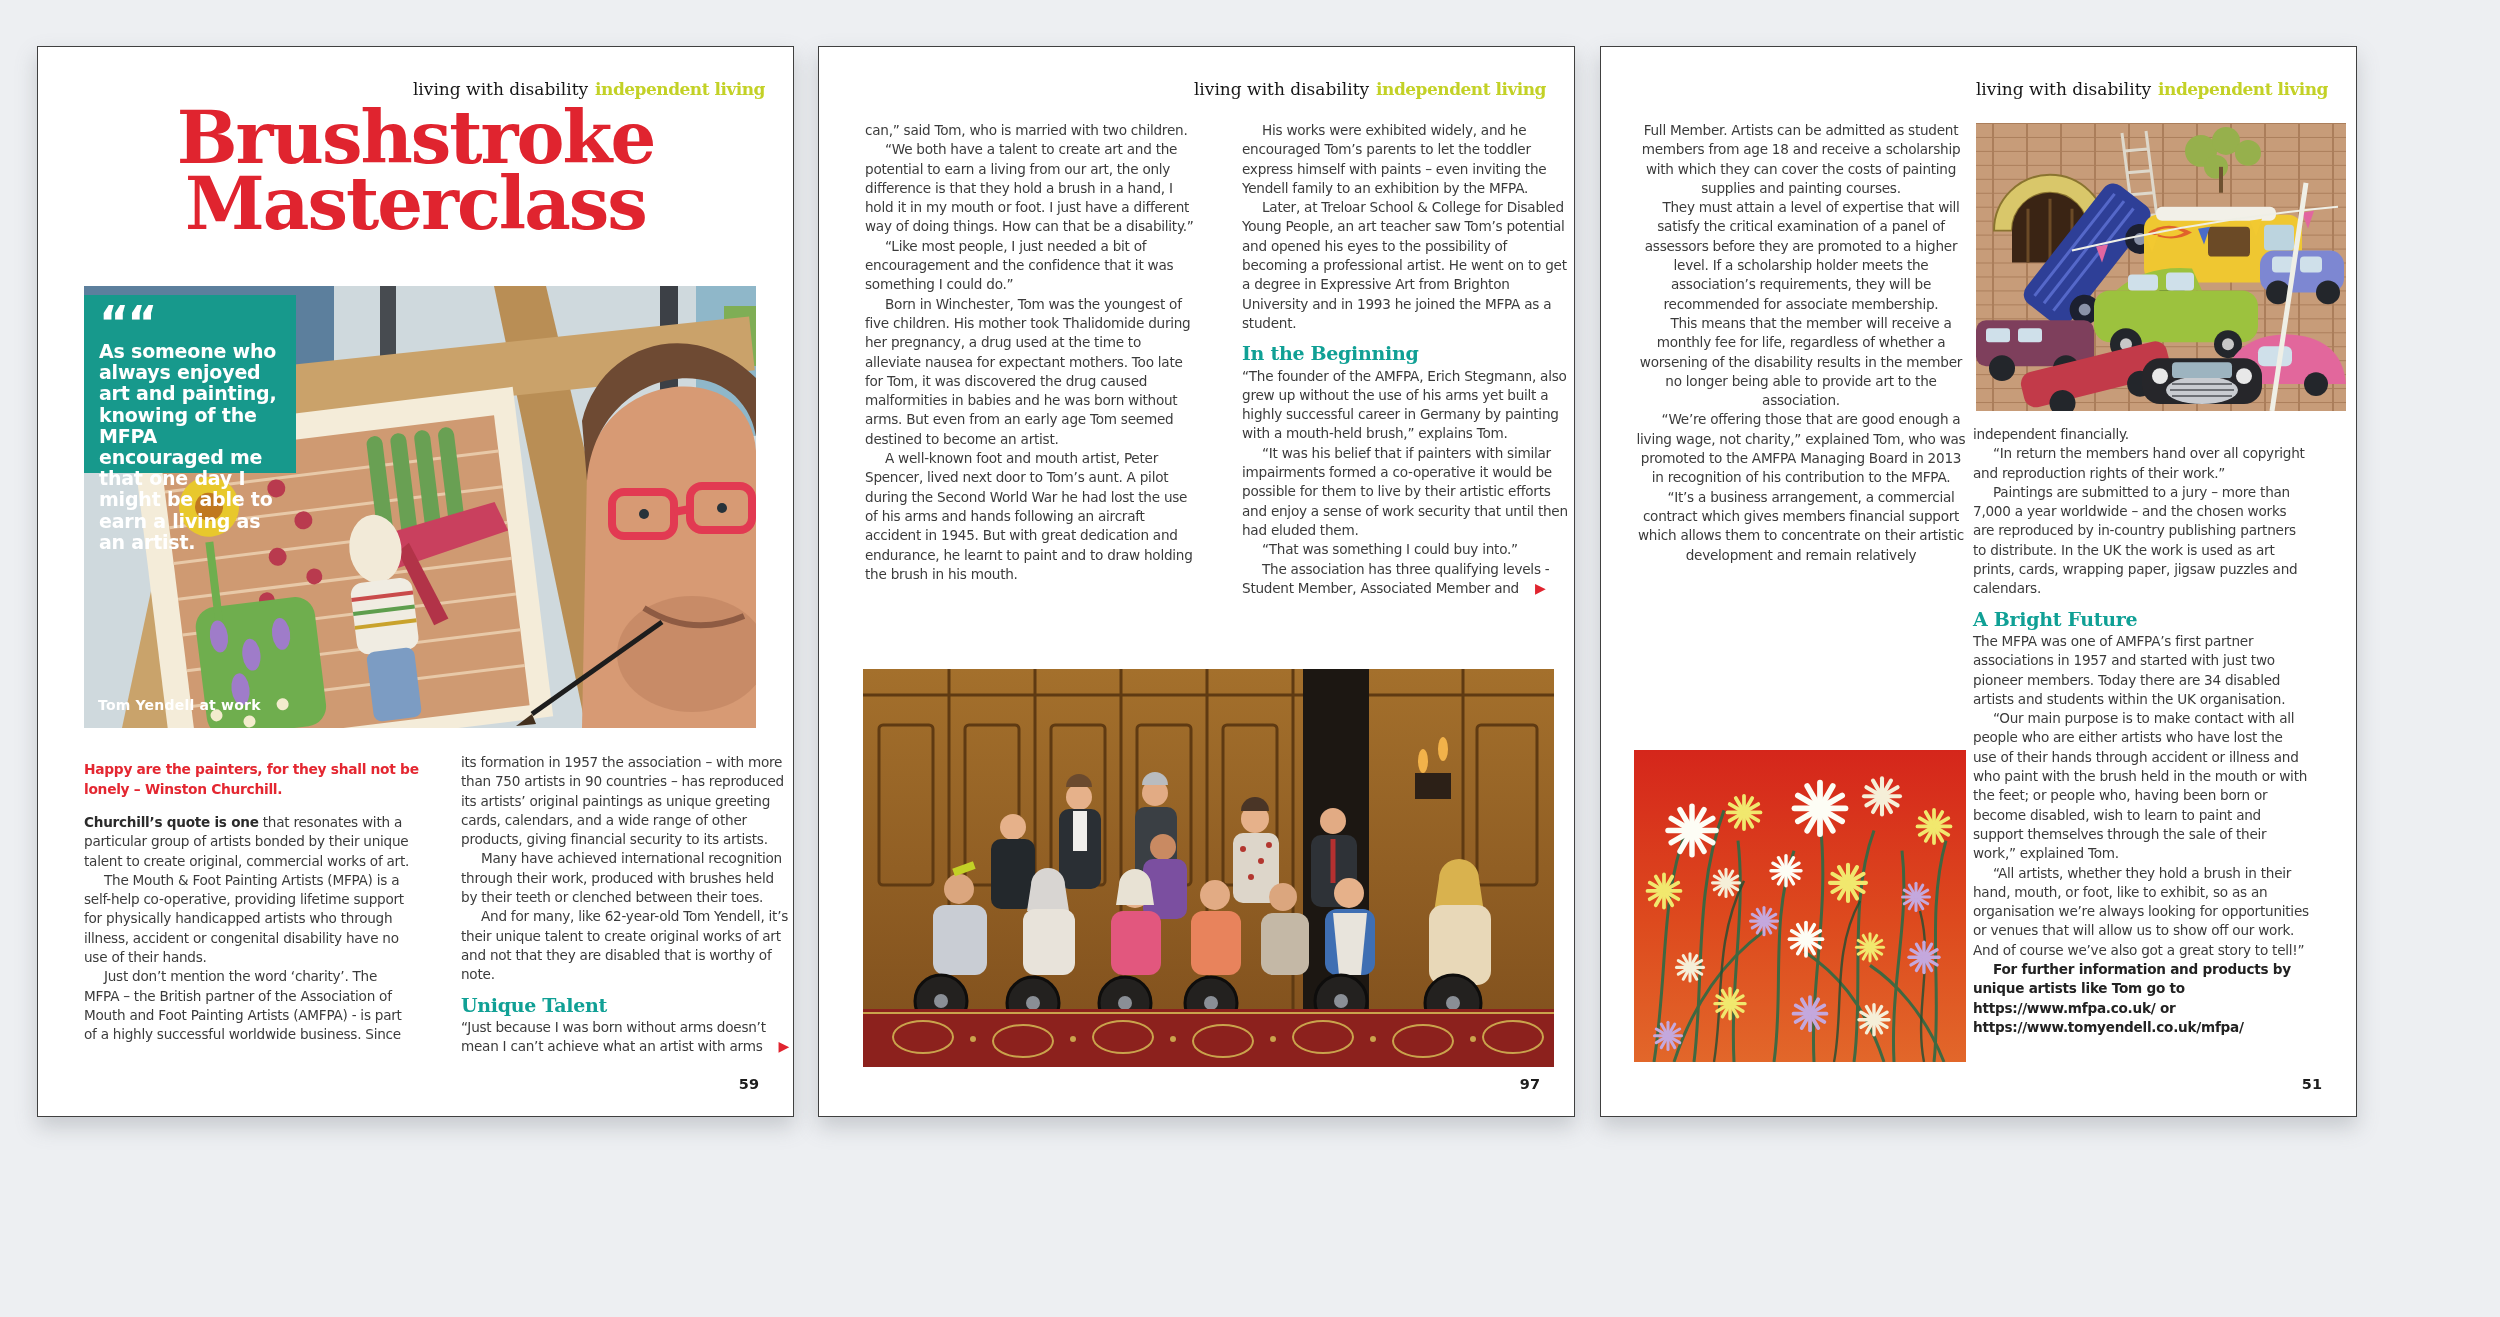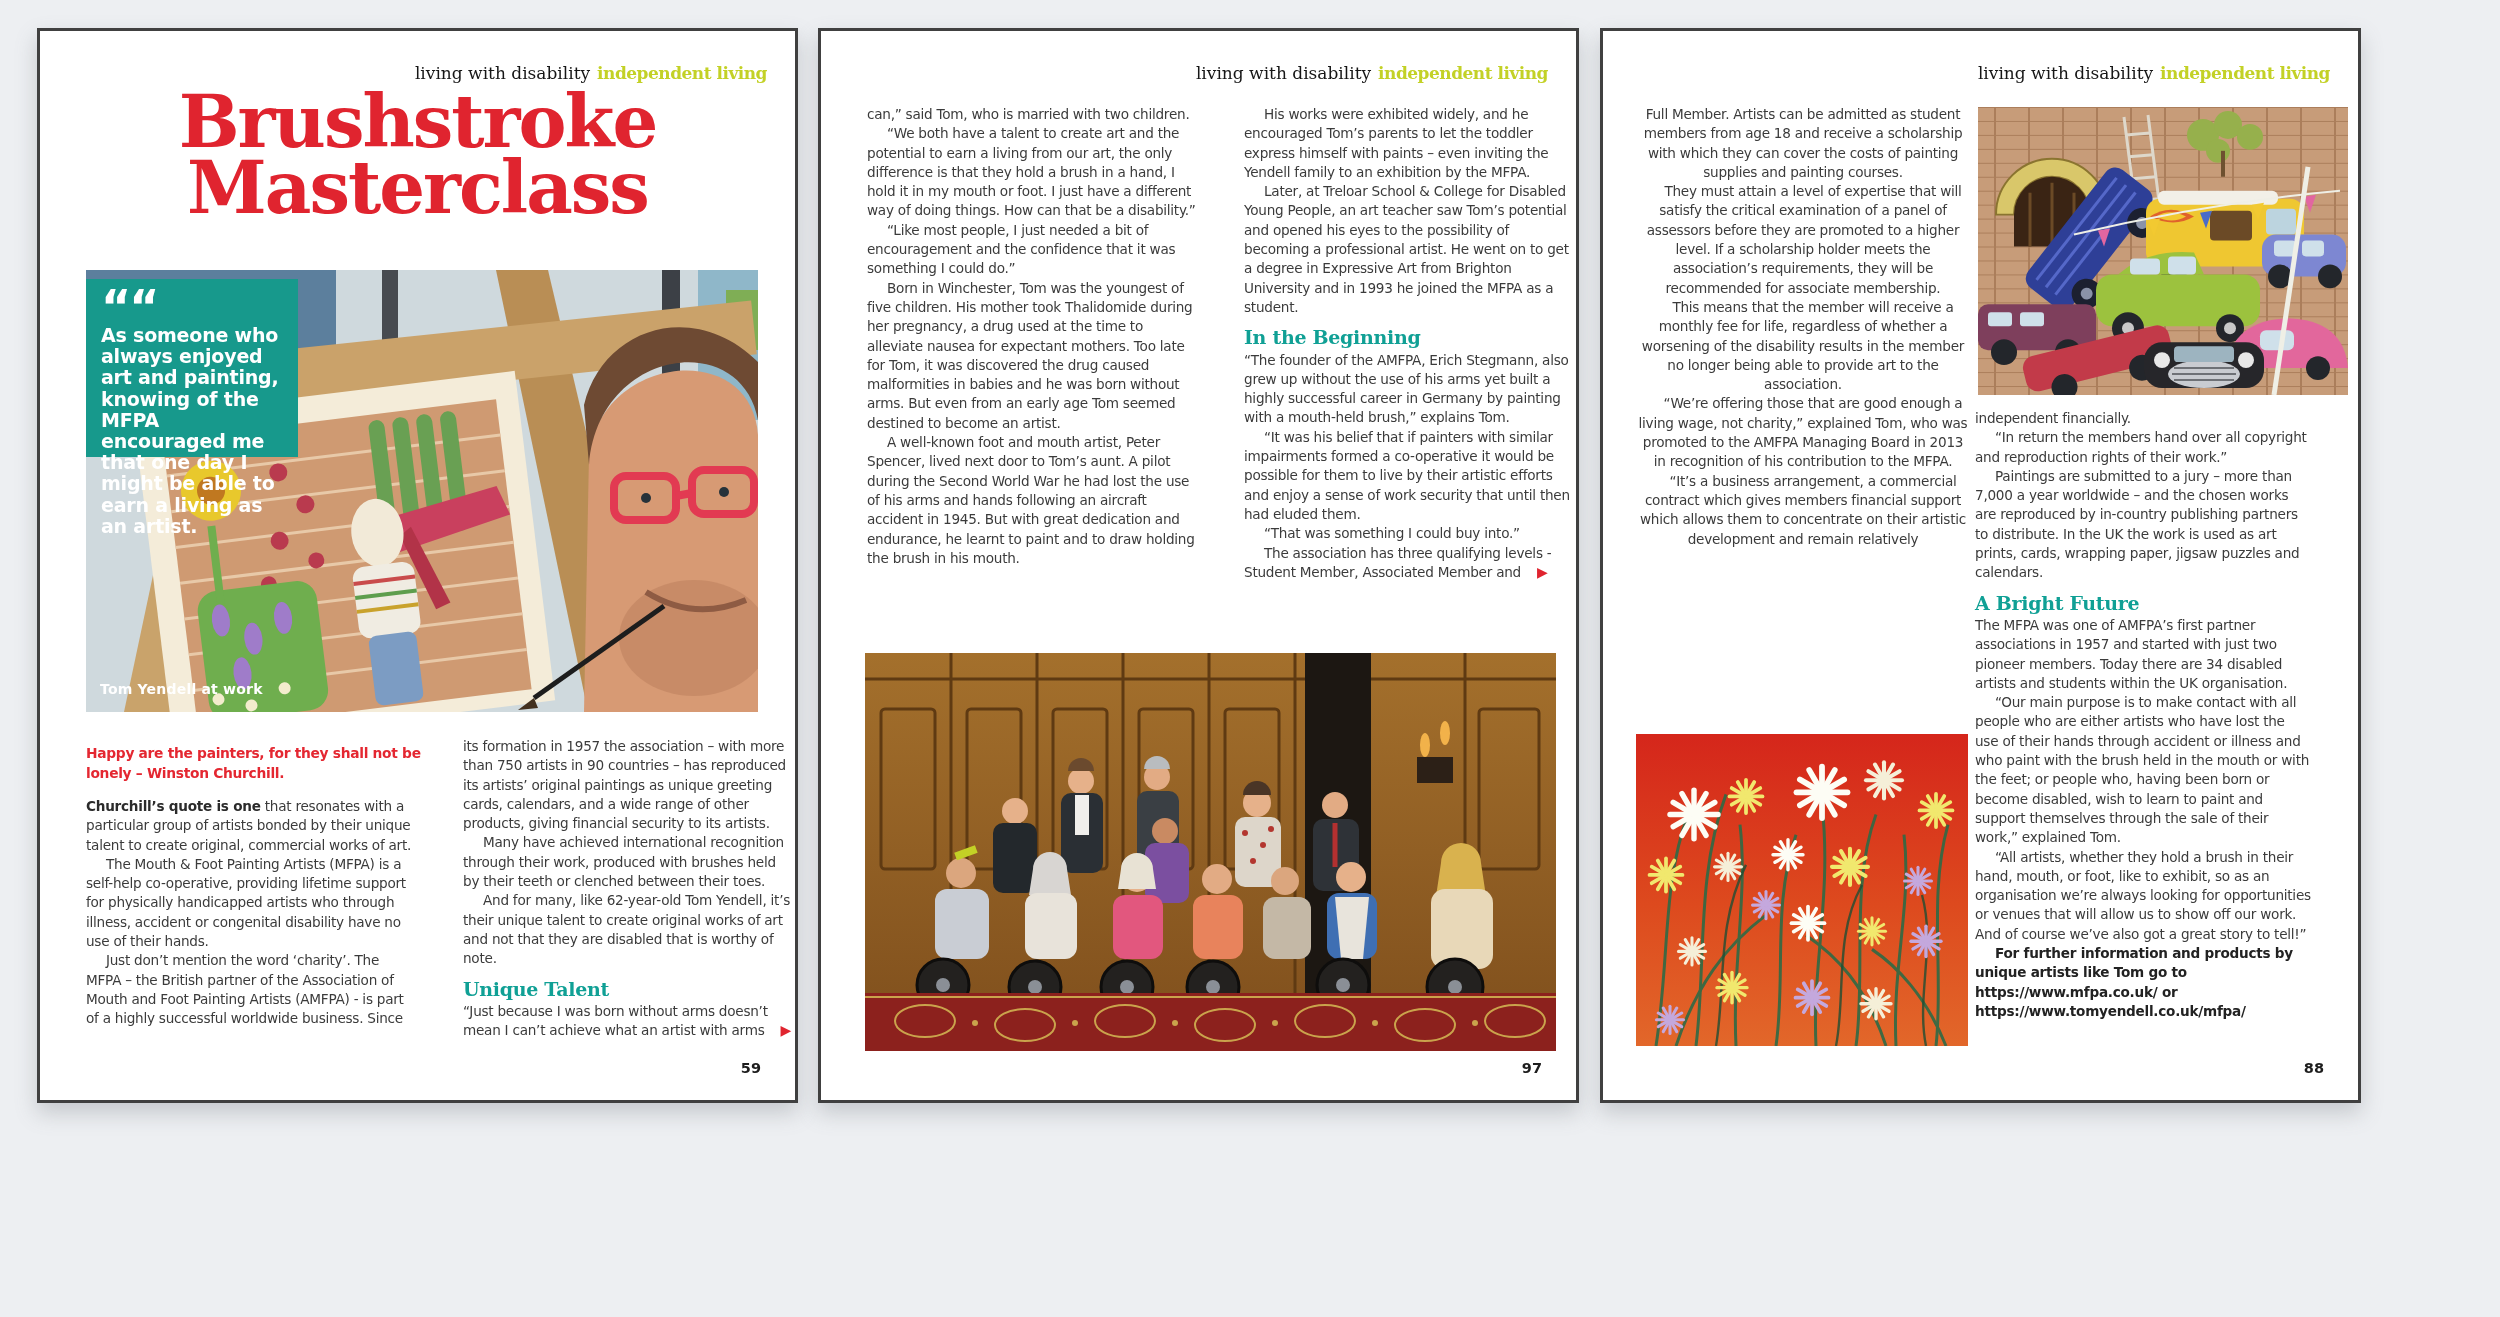--- a/index.html
+++ b/index.html
@@ -1,19 +1,19 @@
 <!DOCTYPE html>
 <html><head>
 <meta charset="utf-8">
 <style>
   html,body{margin:0;padding:0;}
   body{width:2500px;height:1317px;background:#edeff2;position:relative;overflow:hidden;
        font-family:"DejaVu Sans","Liberation Sans",sans-serif;}
-  .page{position:absolute;top:28px;width:755px;height:1069px;background:#ffffff;
-        border:3px solid #404040;box-shadow:0 10px 20px rgba(110,115,122,.30);}
+  .page{position:absolute;top:46px;width:755px;height:1069px;background:#ffffff;
+        border:1px solid #404040;box-shadow:0 10px 20px rgba(110,115,122,.30);}
   #p1{left:37px}#p2{left:818px}#p3{left:1600px}
 
   .pg-header{position:absolute;top:32px;right:28px;font-family:"DejaVu Serif","Liberation Serif",serif;
              font-size:17px;color:#161616;white-space:nowrap;}
   .pg-header .lime{font-weight:700;color:#c3d126;margin-left:7px;letter-spacing:-0.5px;}
 
   .title{position:absolute;top:58px;left:0;width:100%;text-align:center;
          font-family:"DejaVu Serif","Liberation Serif",serif;font-weight:700;
          font-size:72px;line-height:66px;color:#e0242f;letter-spacing:-2px;}
 
@@ -519,14 +519,14 @@
       <use href="#fl" transform="translate(236,196) scale(0.9)" stroke="#f1e86e"></use>
       <use href="#fl" transform="translate(290,206) scale(1.0)" stroke="#c4a8dd"></use>
       <use href="#fl" transform="translate(56,216) scale(0.9)" stroke="#f5efd8"></use>
       <use href="#fl" transform="translate(96,252) scale(1.0)" stroke="#f1e86e"></use>
       <use href="#fl" transform="translate(176,262) scale(1.1)" stroke="#c4a8dd"></use>
       <use href="#fl" transform="translate(240,268) scale(1.0)" stroke="#f5efd8"></use>
       <use href="#fl" transform="translate(34,284) scale(0.9)" stroke="#c4a8dd"></use>
     </svg>
   </div>
 
-  <div class="pagenum">88</div>
+  <div class="pagenum">51</div>
 </div>
 
 </body></html>

